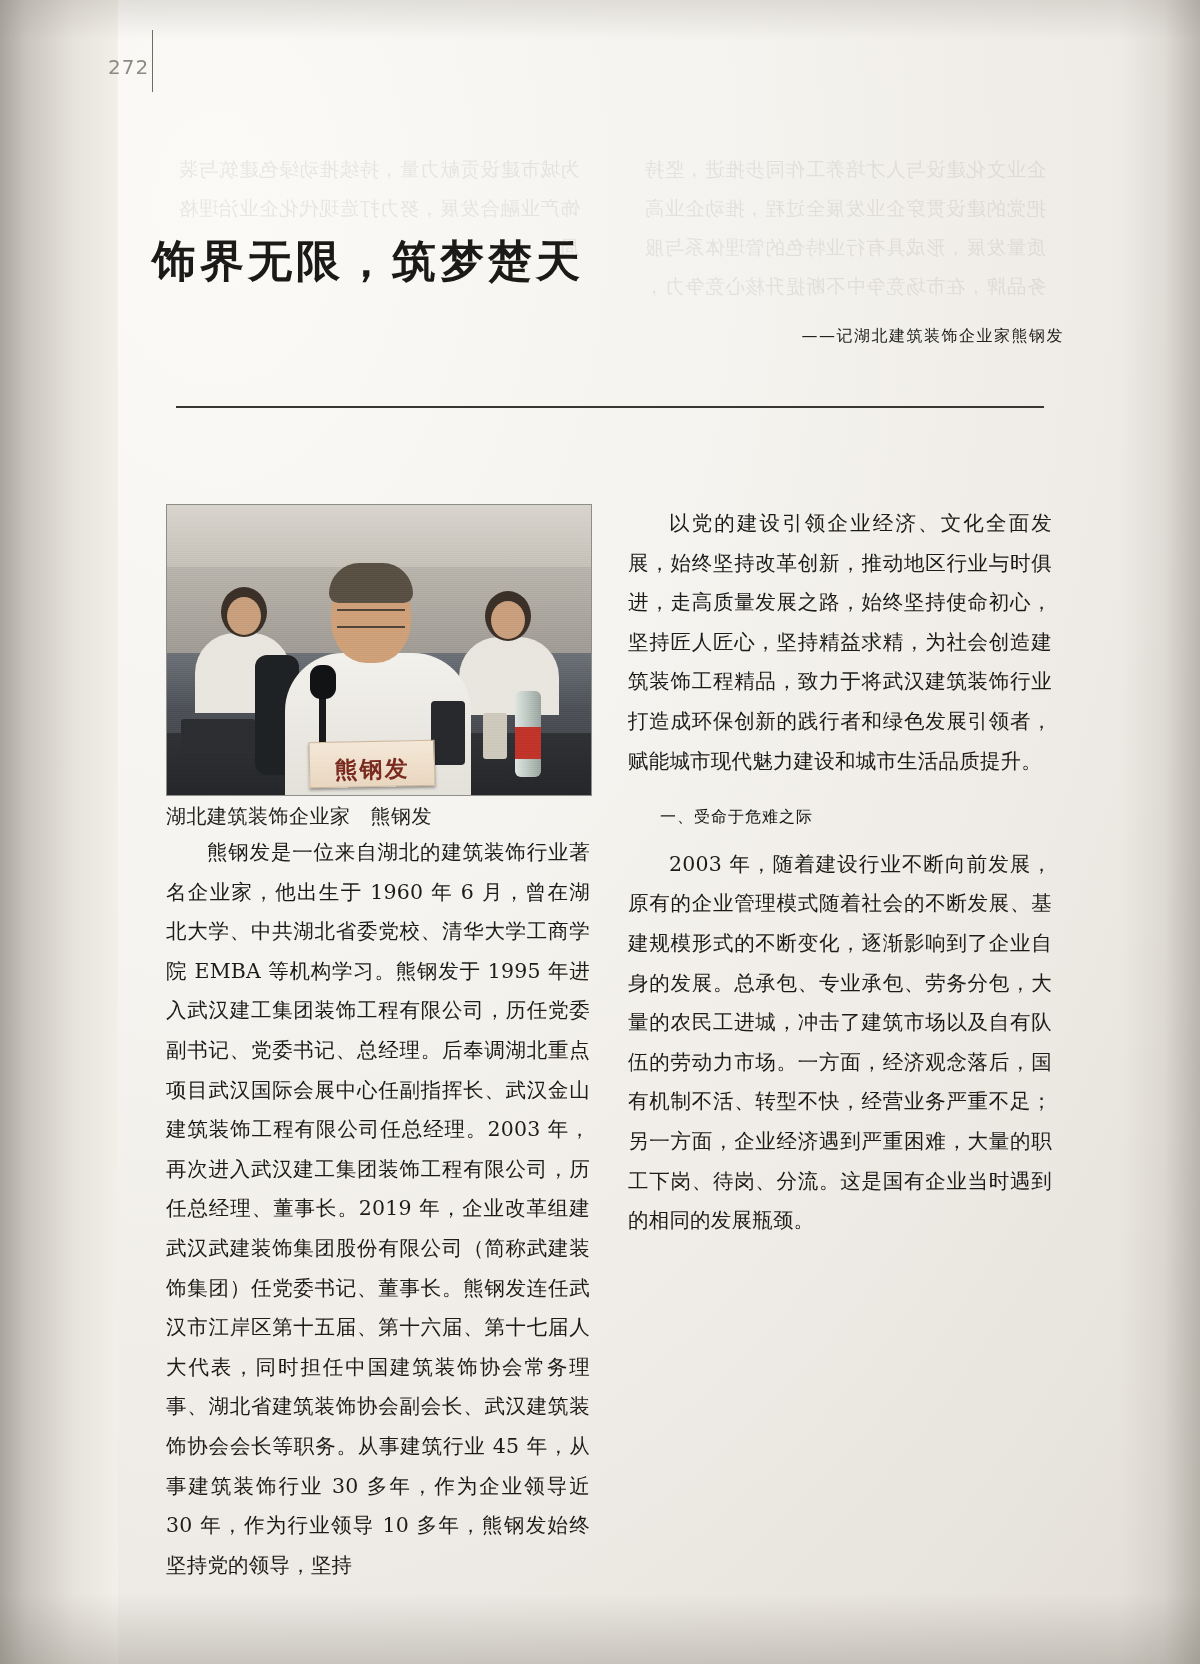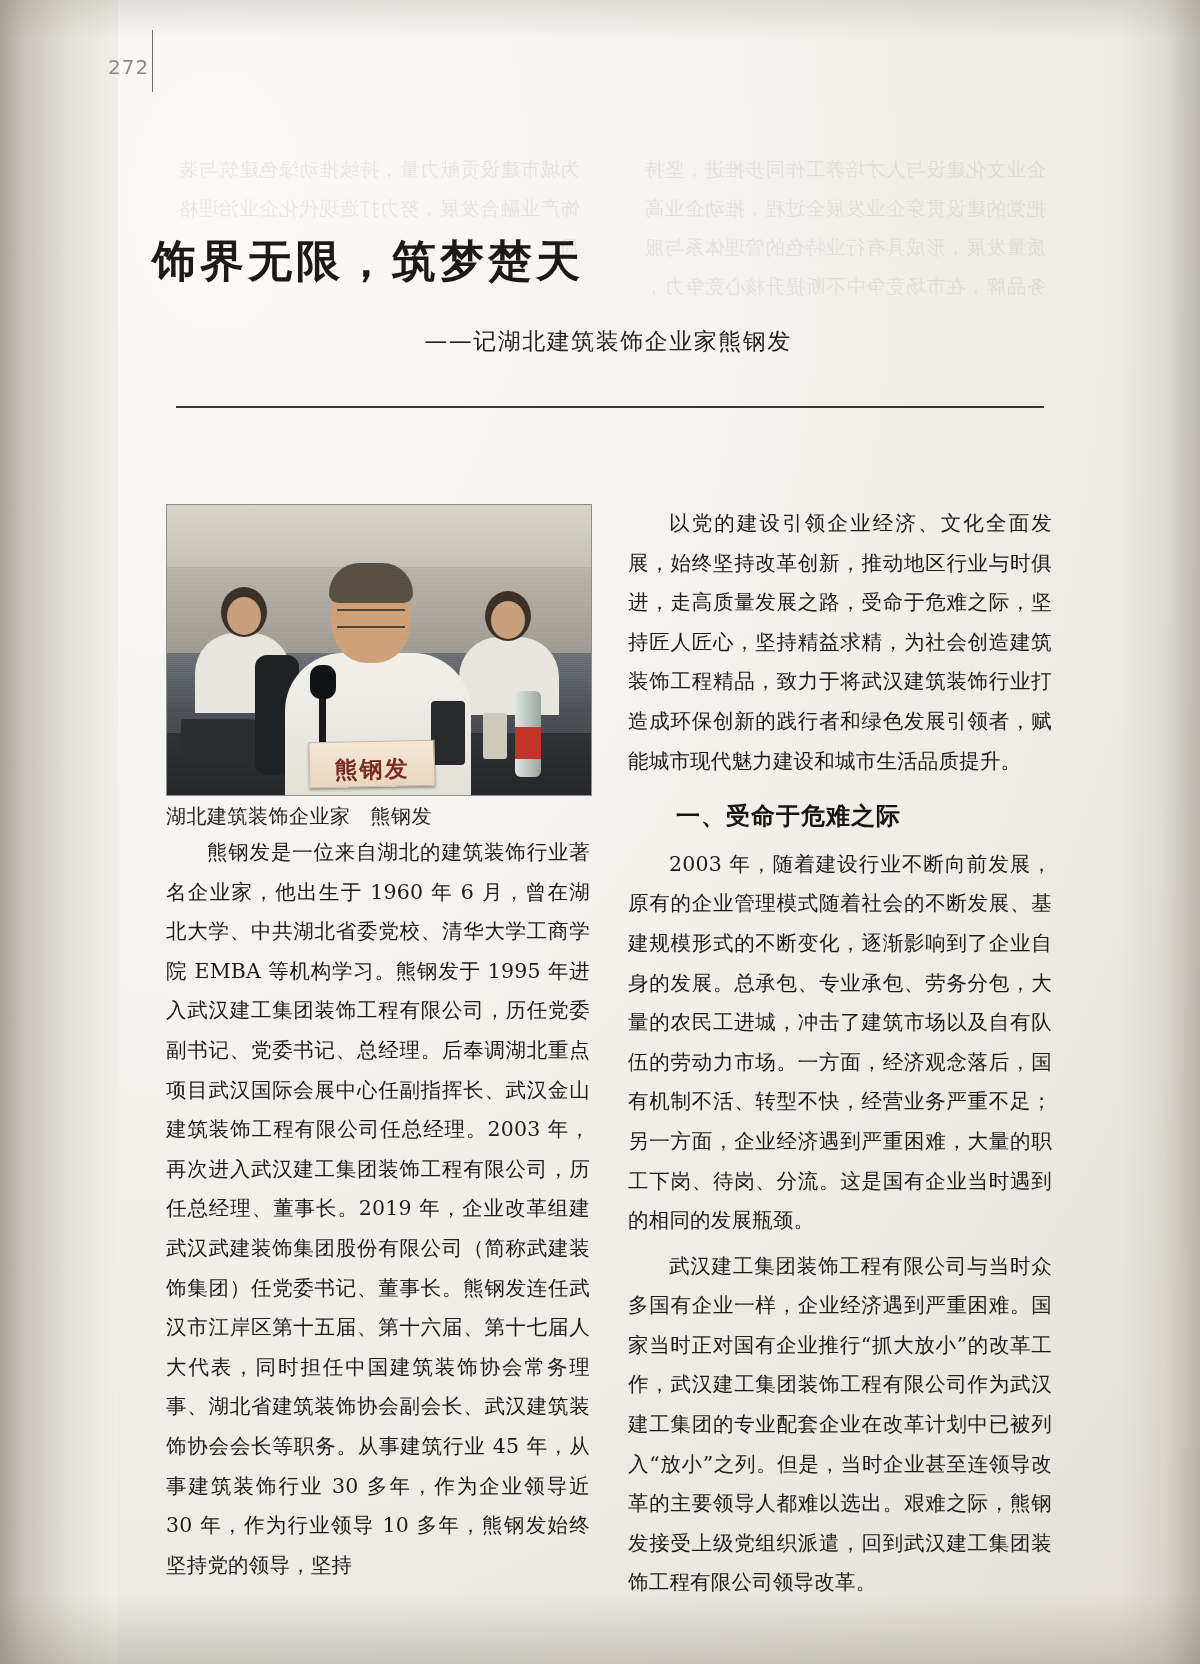--- a/index.html
+++ b/index.html
@@ -111,22 +111,22 @@
     font-family: "DejaVu Serif", "Liberation Serif", serif;
     font-weight: 700;
     font-size: 44px;
     letter-spacing: 4px;
     color: #1b1a18;
   }
   .subtitle {
     position: absolute;
     left: 0; top: 222px;
     width: 912px;
-    text-align: center;
-    font-size: 23px;
+    text-align: right;
+    font-size: 16px;
     letter-spacing: 1.5px;
     color: #232220;
   }
   .title-rule {
     position: absolute;
     left: 24px;
     top: 302px;
     width: 868px;
     height: 2px;
     background: #3a3733;
@@ -319,22 +319,22 @@
     line-height: 22px;
     color: #24221f;
     text-indent: 0;
     letter-spacing: 0.5px;
   }
   .caption .gap { display:inline-block; width: 20px; }
 
   
   .section-heading {
     font-family: "DejaVu Sans", "Liberation Sans", sans-serif;
-    font-weight: 700;
-    font-size: 24px;
+    font-weight: 400;
+    font-size: 16px;
     letter-spacing: 1px;
     color: #16150f;
     text-indent: 2em;
     margin: 16px 0 8px 0;
   }
 
   .gap-p { height: 6px; }
 </style>
 </head>
 <body>
@@ -393,25 +393,24 @@
         </div>
         <div class="caption">
           <span>湖北建筑装饰企业家</span><span class="gap"></span><span>熊钢发</span>
         </div>
       </div>
 
       <p>熊钢发是一位来自湖北的建筑装饰行业著名企业家，他出生于 1960 年 6 月，曾在湖北大学、中共湖北省委党校、清华大学工商学院 EMBA 等机构学习。熊钢发于 1995 年进入武汉建工集团装饰工程有限公司，历任党委副书记、党委书记、总经理。后奉调湖北重点项目武汉国际会展中心任副指挥长、武汉金山建筑装饰工程有限公司任总经理。2003 年，再次进入武汉建工集团装饰工程有限公司，历任总经理、董事长。2019 年，企业改革组建武汉武建装饰集团股份有限公司（简称武建装饰集团）任党委书记、董事长。熊钢发连任武汉市江岸区第十五届、第十六届、第十七届人大代表，同时担任中国建筑装饰协会常务理事、湖北省建筑装饰协会副会长、武汉建筑装饰协会会长等职务。从事建筑行业 45 年，从事建筑装饰行业 30 多年，作为企业领导近 30 年，作为行业领导 10 多年，熊钢发始终坚持党的领导，坚持</p>
     </div>
 
     <div class="col col-right">
-      <p>以党的建设引领企业经济、文化全面发展，始终坚持改革创新，推动地区行业与时俱进，走高质量发展之路，受命于危难之际，坚持匠人匠心，坚持精益求精，为社会创造建筑装饰工程精品，致力于将武汉建筑装饰行业打造成环保创新的践行者和绿色发展引领者，赋能城市现代魅力建设和城市生活品质提升。</p>
+      <p>以党的建设引领企业经济、文化全面发展，始终坚持改革创新，推动地区行业与时俱进，走高质量发展之路，始终坚持使命初心，坚持匠人匠心，坚持精益求精，为社会创造建筑装饰工程精品，致力于将武汉建筑装饰行业打造成环保创新的践行者和绿色发展引领者，赋能城市现代魅力建设和城市生活品质提升。</p>
       <div class="section-heading">一、受命于危难之际</div>
       <p>2003 年，随着建设行业不断向前发展，原有的企业管理模式随着社会的不断发展、基建规模形式的不断变化，逐渐影响到了企业自身的发展。总承包、专业承包、劳务分包，大量的农民工进城，冲击了建筑市场以及自有队伍的劳动力市场。一方面，经济观念落后，国有机制不活、转型不快，经营业务严重不足；另一方面，企业经济遇到严重困难，大量的职工下岗、待岗、分流。这是国有企业当时遇到的相同的发展瓶颈。</p>
       <div class="gap-p"></div>
-      <p>武汉建工集团装饰工程有限公司与当时众多国有企业一样，企业经济遇到严重困难。国家当时正对国有企业推行“抓大放小”的改革工作，武汉建工集团装饰工程有限公司作为武汉建工集团的专业配套企业在改革计划中已被列入“放小”之列。但是，当时企业甚至连领导改革的主要领导人都难以选出。艰难之际，熊钢发接受上级党组织派遣，回到武汉建工集团装饰工程有限公司领导改革。</p>
     </div>
 
   </div>
 
   <div class="edge-top"></div>
   <div class="edge-right"></div>
   <div class="edge-bottom"></div>
 </div>
 
 </body></html>

